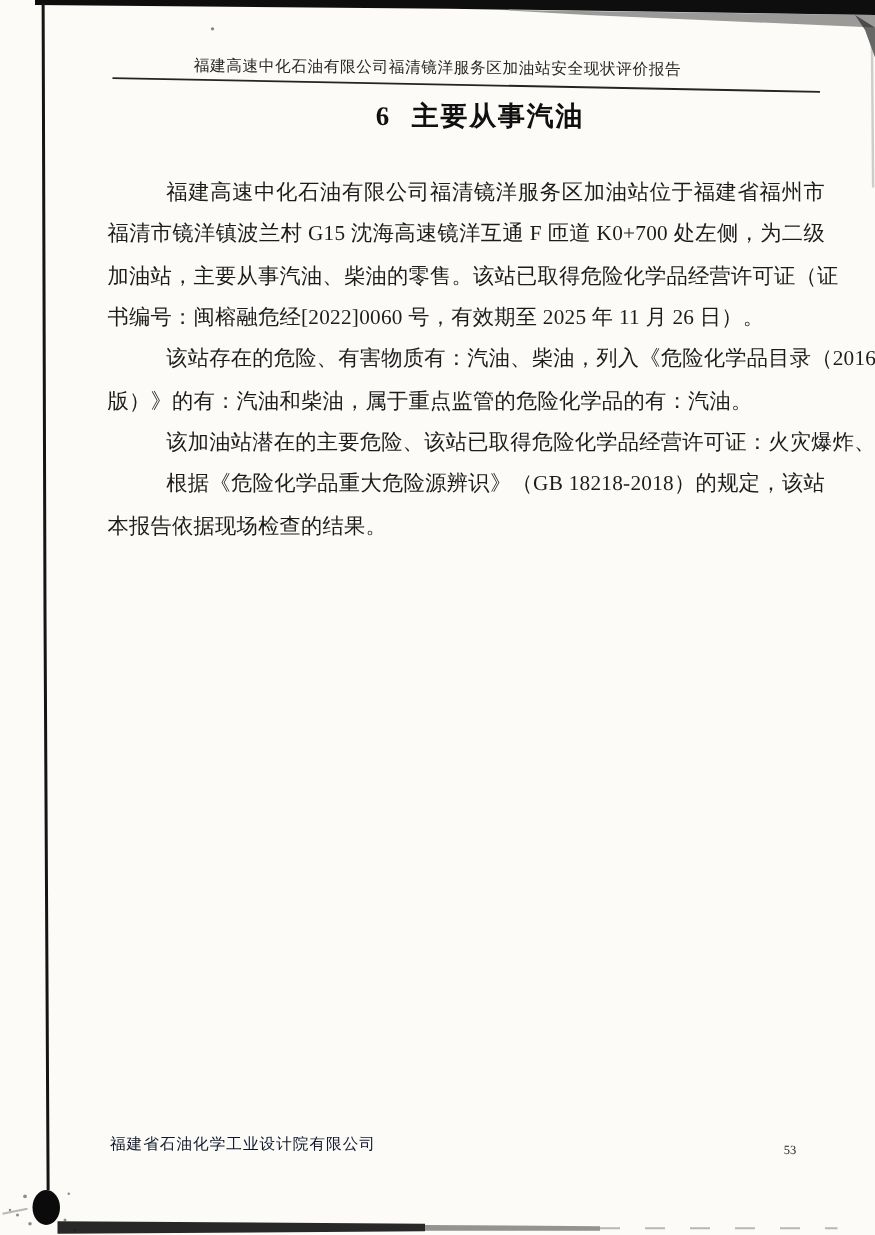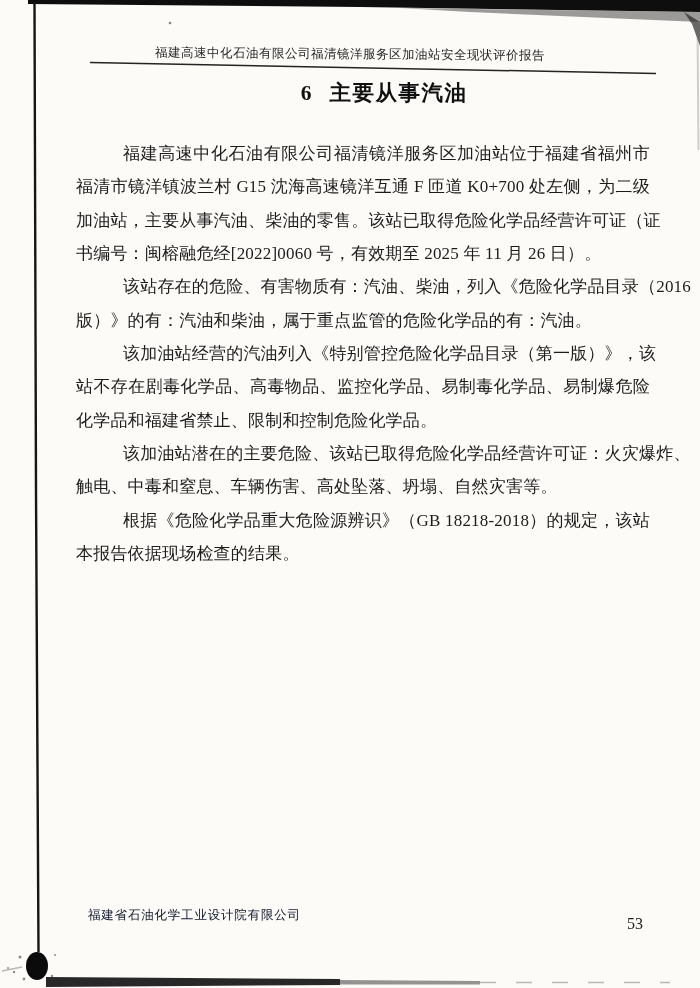--- a/index.html
+++ b/index.html
@@ -17,33 +17,33 @@
     position:absolute;top:78px;left:0;width:700px;text-align:center;
     transform:translateX(34px);
     font-family:"Liberation Sans","DejaVu Sans",sans-serif;
     font-weight:bold;font-size:21.5px;color:#101010;
   }
   .section-heading .num{
     font-family:"Liberation Serif","DejaVu Serif",serif;
     margin-right:18px;
   }
   .section-heading .ttl{letter-spacing:1.5px}
-  .body-block{position:absolute;left:76px;top:137px;width:574px}
+  .body-block{position:absolute;left:86px;top:137px;width:574px}
   .bline{
     height:33.35px;line-height:33.35px;font-size:17px;letter-spacing:.2px;
     white-space:nowrap;box-sizing:border-box;width:100%;
     text-align:justify;text-align-last:justify;
   }
   .bline.last{text-align-last:left}
   .bline.indent{padding-left:47px}
   .footer-company{
     position:absolute;left:88px;top:907px;font-size:12.5px;
     letter-spacing:.8px;color:#0f172a;
   }
-  .page-num{position:absolute;left:627px;top:915px;font-size:16px;color:#222}
+  .page-num{position:absolute;left:627px;top:915px;font-size:10px;color:#222}
   .artifacts{position:absolute;left:0;top:0;pointer-events:none}
 </style>
 </head>
 <body>
 
 <div>
 
   <div class="running-header">福建高速中化石油有限公司福清镜洋服务区加油站安全现状评价报告</div>
 
   <div class="section-heading">
@@ -55,27 +55,21 @@
         <div class="bline indent">福建高速中化石油有限公司福清镜洋服务区加油站位于福建省福州市</div>
         <div class="bline">福清市镜洋镇波兰村 G15 沈海高速镜洋互通 F 匝道 K0+700 处左侧，为二级</div>
         <div class="bline">加油站，主要从事汽油、柴油的零售。该站已取得危险化学品经营许可证（证</div>
         <div class="bline last">书编号：闽榕融危经[2022]0060 号，有效期至 2025 年 11 月 26 日）。</div>
       </div>
       <div>
         <div class="bline indent">该站存在的危险、有害物质有：汽油、柴油，列入《危险化学品目录（2016</div>
         <div class="bline last">版）》的有：汽油和柴油，属于重点监管的危险化学品的有：汽油。</div>
       </div>
       <div>
-        <div class="bline indent">该加油站经营的汽油列入《特别管控危险化学品目录（第一版）》，该</div>
-        <div class="bline">站不存在剧毒化学品、高毒物品、监控化学品、易制毒化学品、易制爆危险</div>
-        <div class="bline last">化学品和福建省禁止、限制和控制危险化学品。</div>
-      </div>
-      <div>
         <div class="bline indent">该加油站潜在的主要危险、该站已取得危险化学品经营许可证：火灾爆炸、</div>
-        <div class="bline last">触电、中毒和窒息、车辆伤害、高处坠落、坍塌、自然灾害等。</div>
       </div>
       <div>
         <div class="bline indent">根据《危险化学品重大危险源辨识》（GB 18218-2018）的规定，该站</div>
         <div class="bline last">本报告依据现场检查的结果。</div>
       </div>
     </div>
 
   <div class="footer-company">福建省石油化学工业设计院有限公司</div>
 
   <div class="page-num">53</div>

